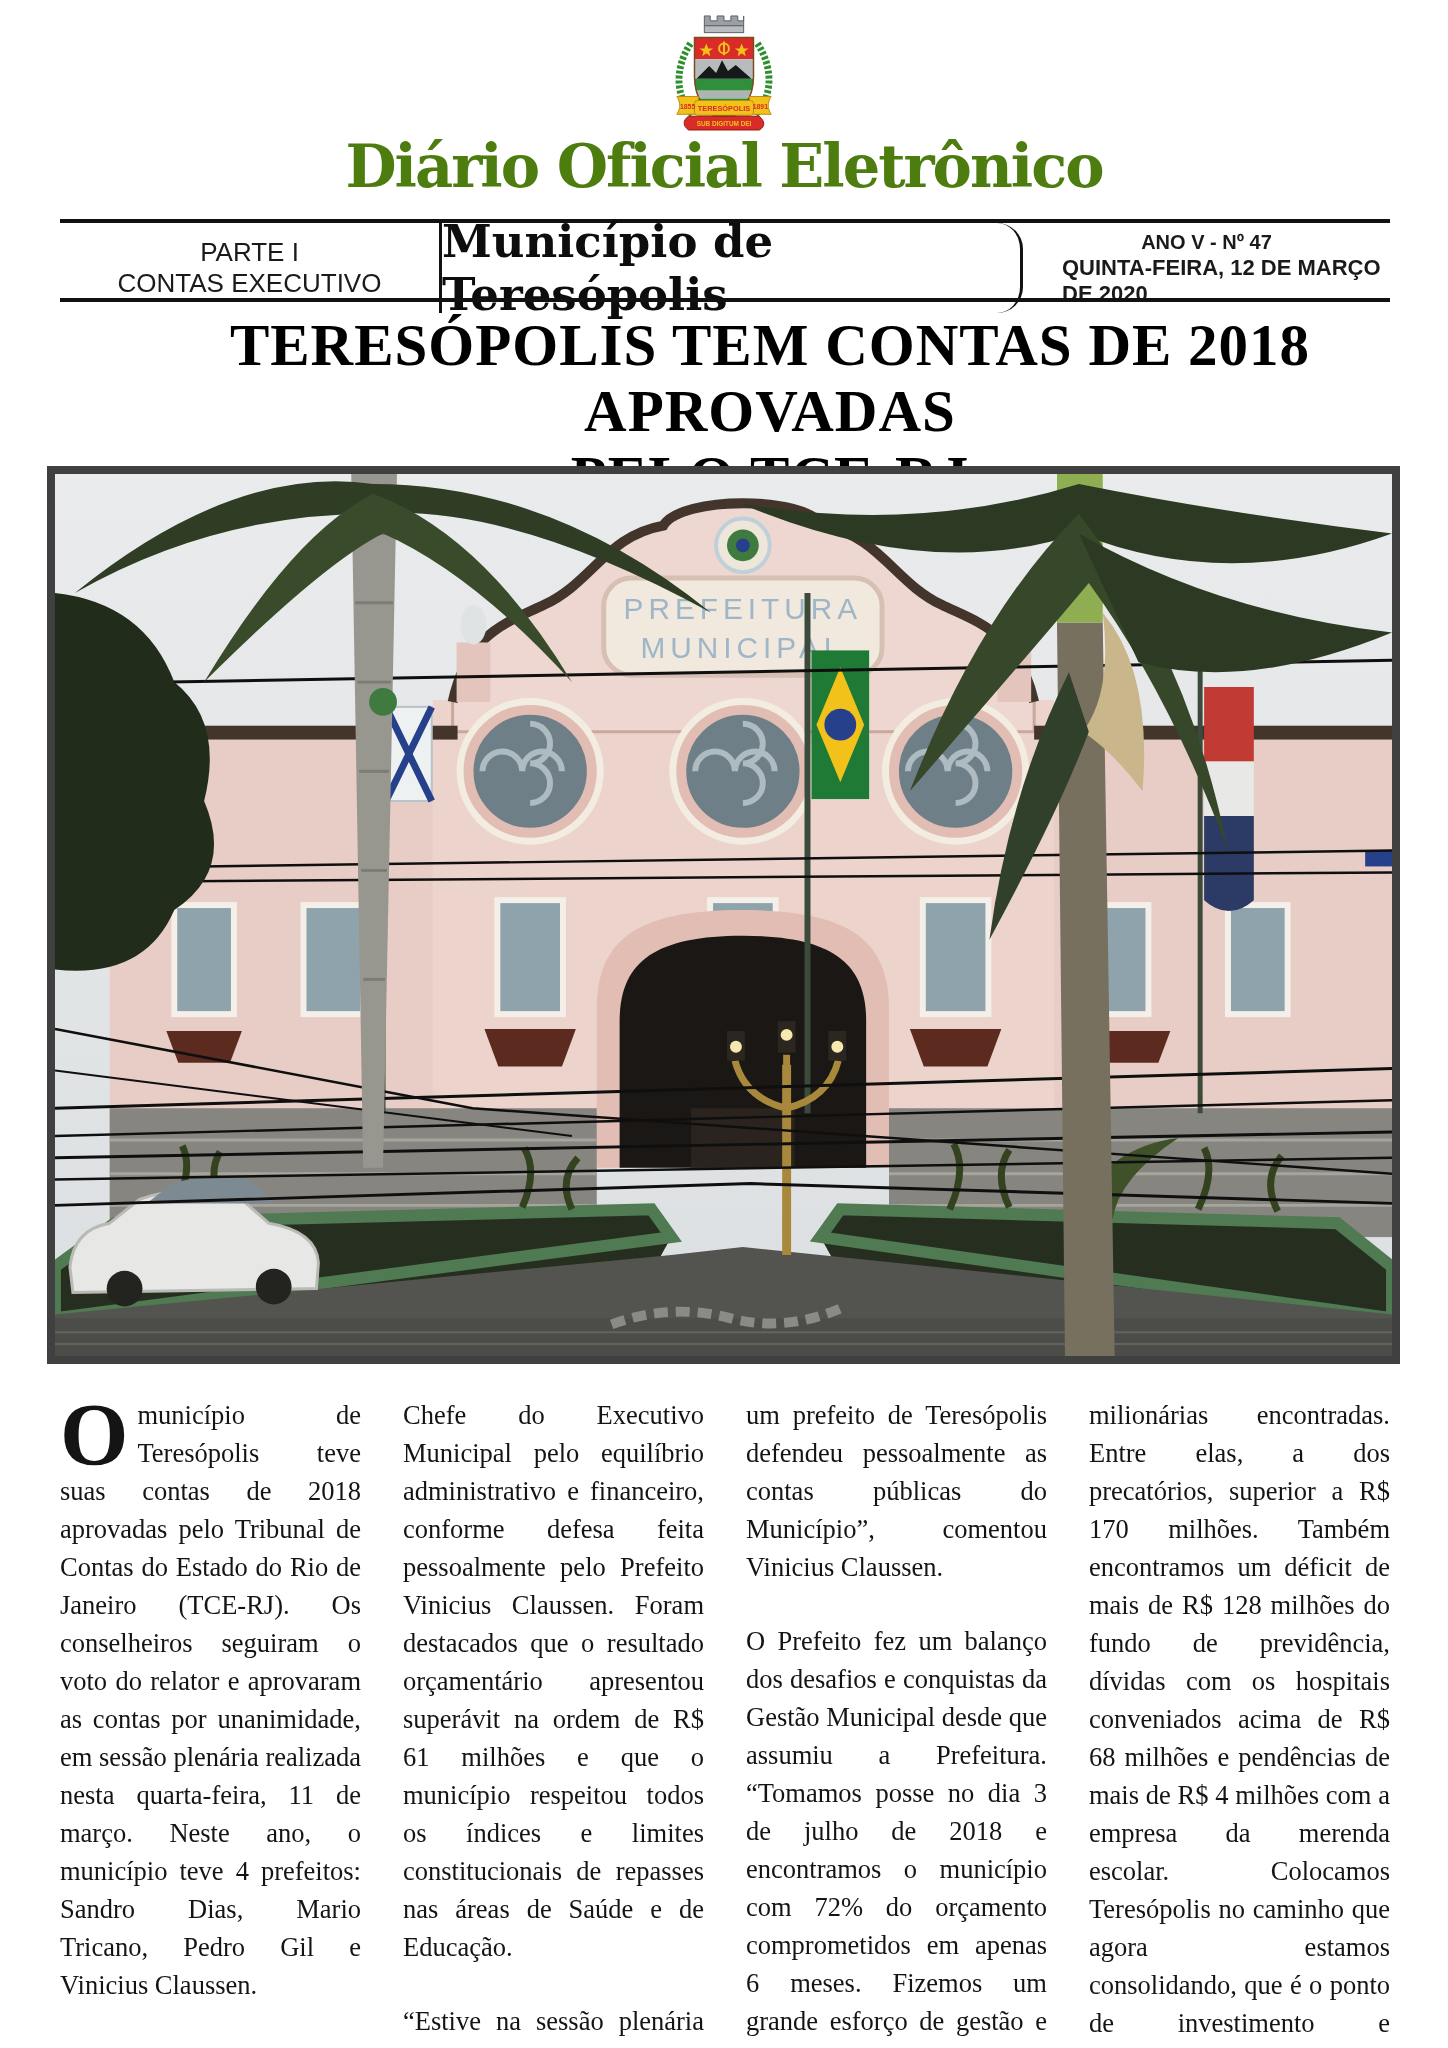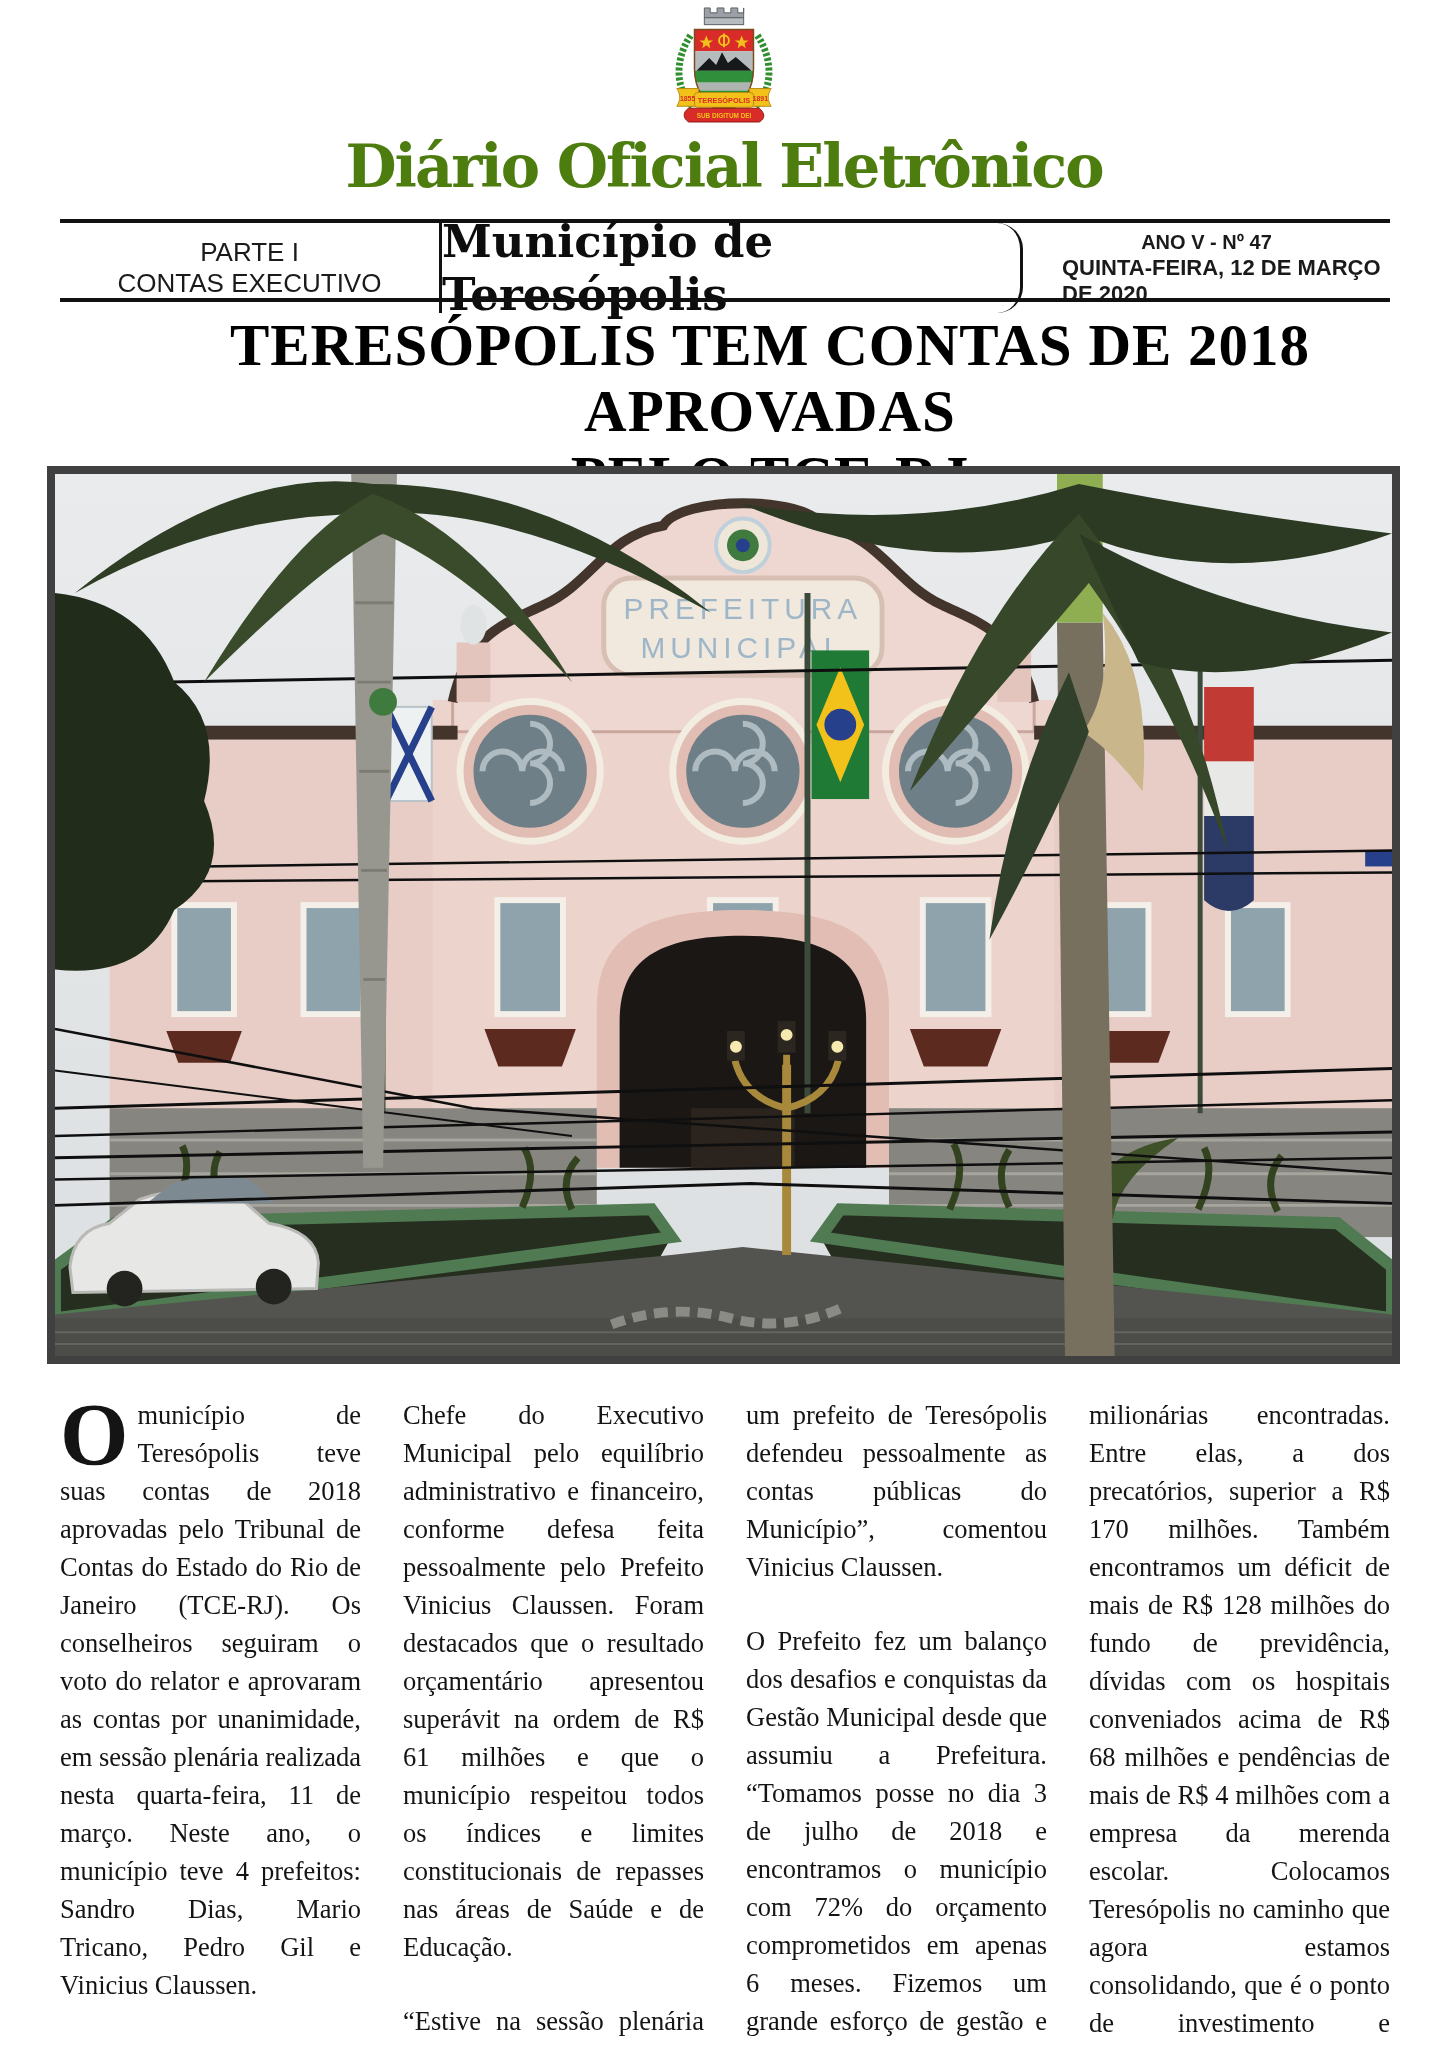--- a/index.html
+++ b/index.html
@@ -1,20 +1,20 @@
 <!DOCTYPE html>
 <html><head>
 <meta charset="utf-8">
 <style>
   html,body{margin:0;padding:0;background:#9a9a9a;}
   #page{position:relative;width:1448px;height:2048px;background:#ffffff;overflow:hidden;
         font-family:"Liberation Serif",serif;color:#111;}
 
   
-  #crest{position:absolute;top:4px;left:50%;transform:translateX(-50%);width:118px;height:128px;}
+  #crest{position:absolute;top:12px;left:50%;transform:translateX(-50%);width:118px;height:128px;}
 
   
   #masthead-title{position:absolute;top:118px;left:0;width:100%;text-align:center;
     font-family:"DejaVu Serif",serif;font-weight:bold;font-size:59px;line-height:98px;
     letter-spacing:-2px;color:#4d7c0f;white-space:nowrap;}
 
   .hrule{position:absolute;left:60px;width:1330px;height:4px;background:#111;}
   #rule-top{top:219px;}
   #rule-bottom{top:298px;}
 

